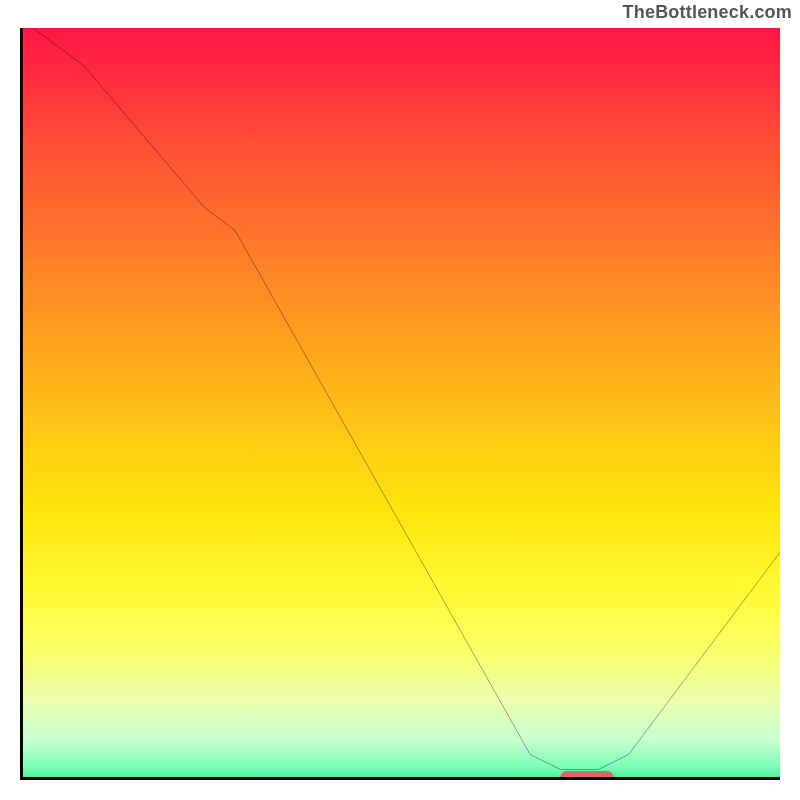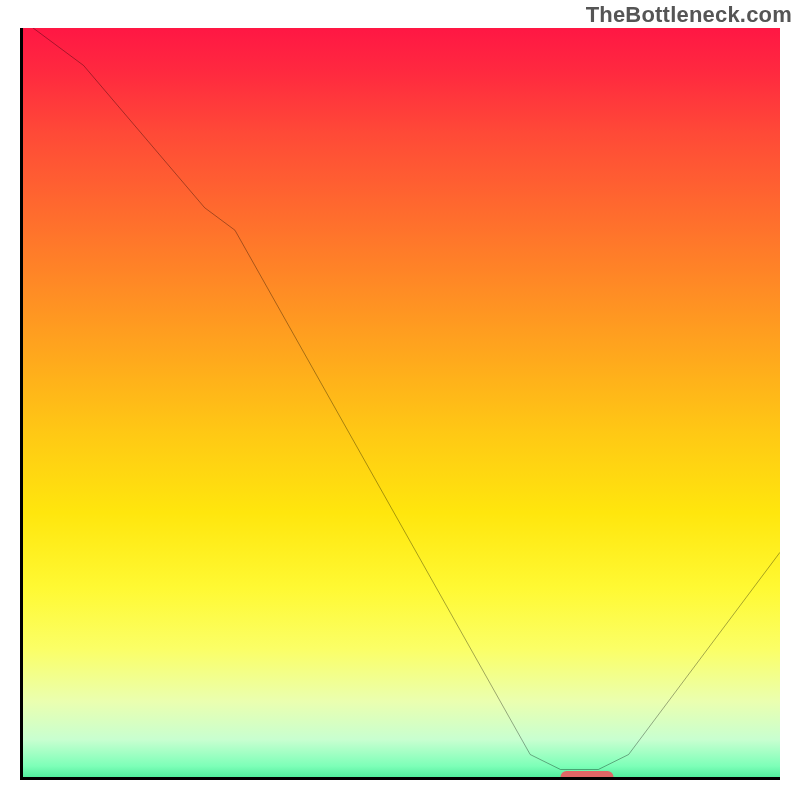--- a/index.html
+++ b/index.html
@@ -13,21 +13,21 @@
   }
   .chart-wrap {
     position: relative;
     width: 800px;
     height: 800px;
   }
   .watermark {
     position: absolute;
     top: 2px;
     right: 8px;
-    font-size: 22px;
+    font-size: 18px;
     font-weight: 600;
     color: #555;
     letter-spacing: 0.2px;
     z-index: 10;
   }
   .plot-area {
     position: absolute;
     left: 20px;
     top: 28px;
     width: 760px;

